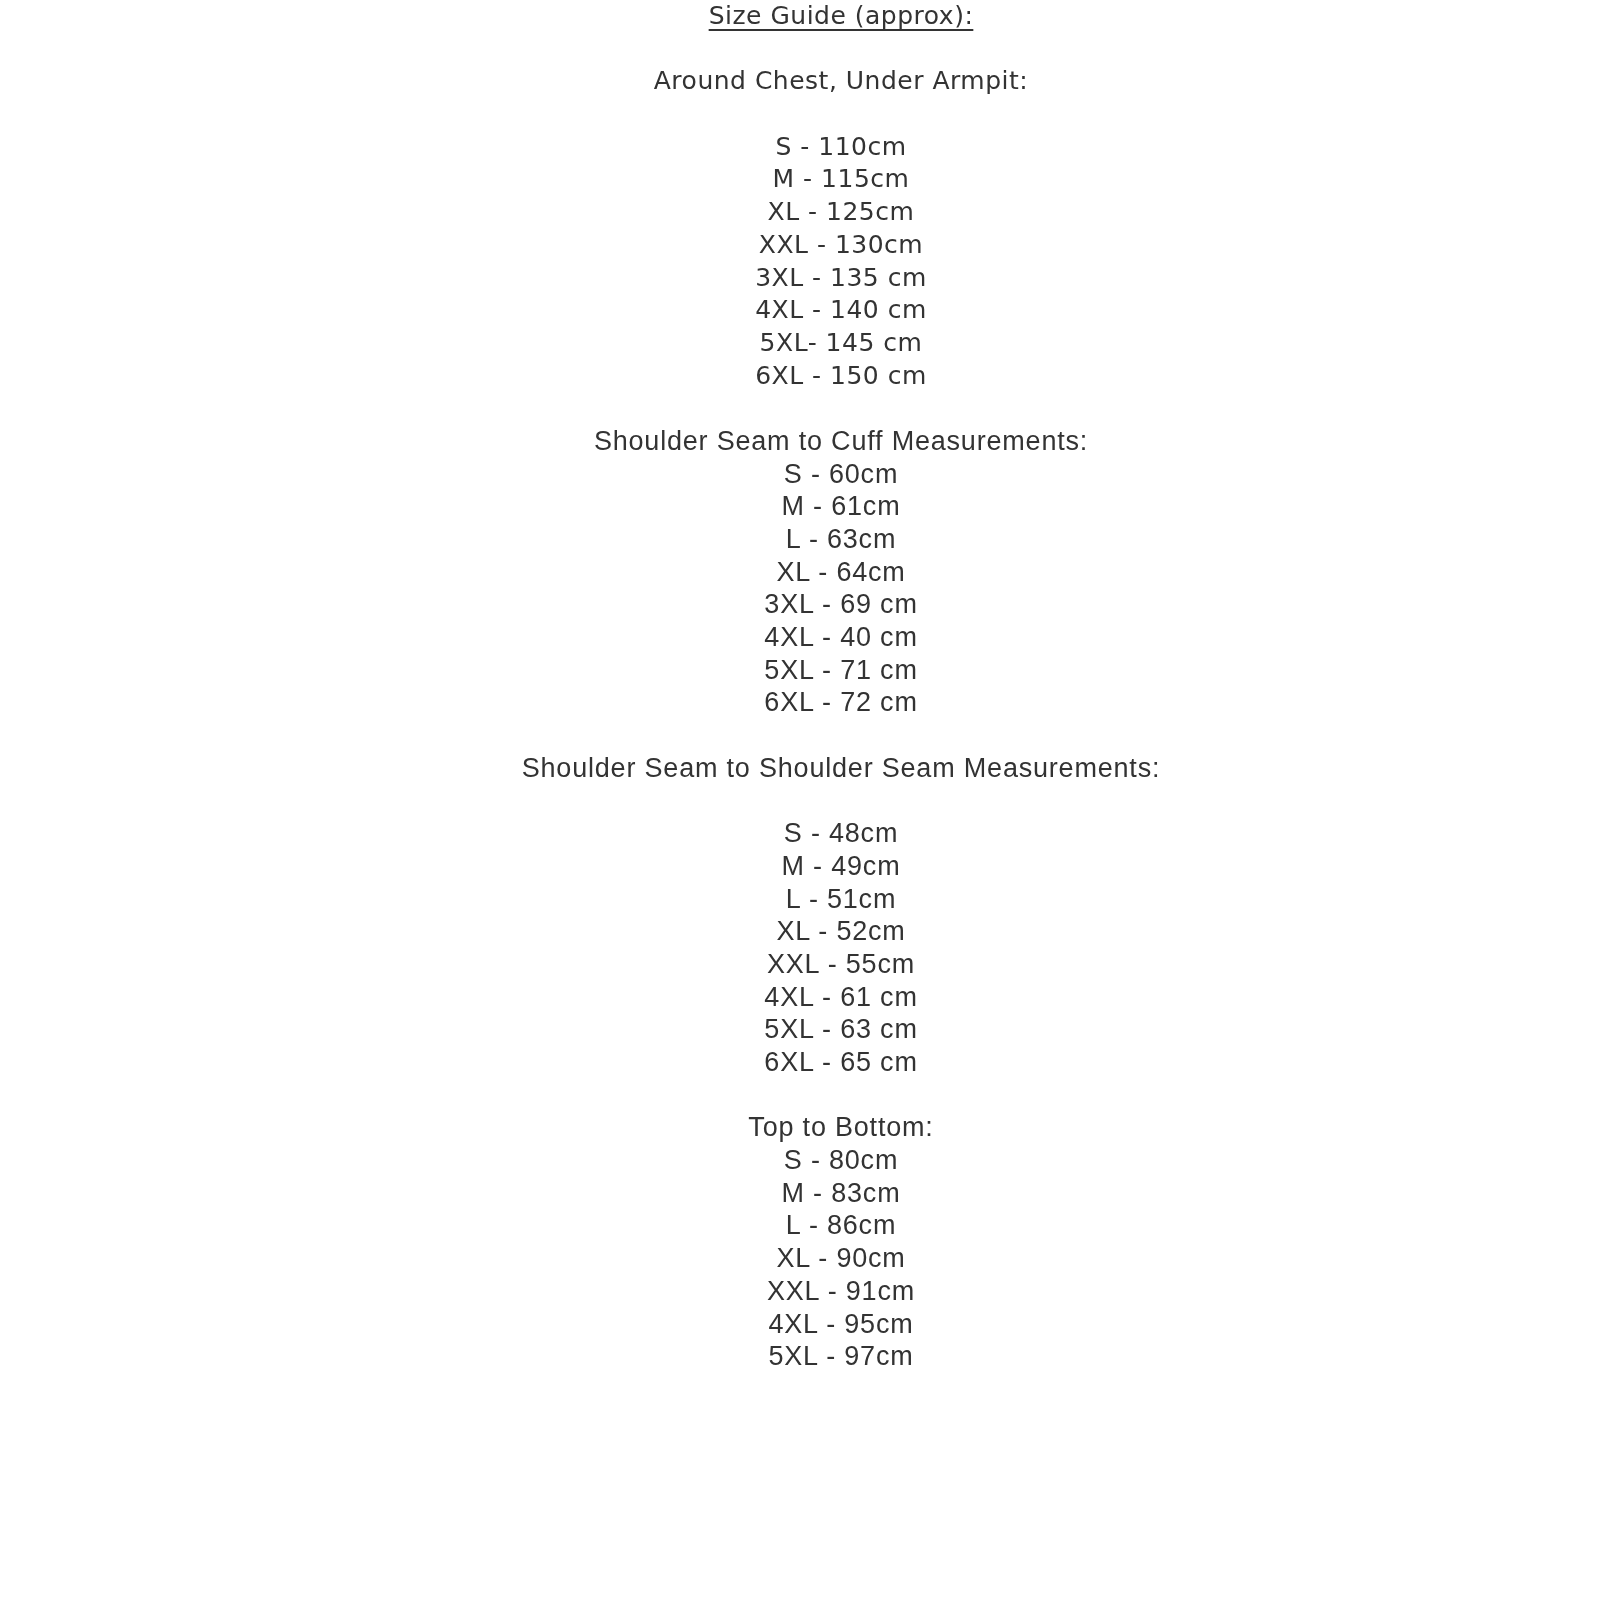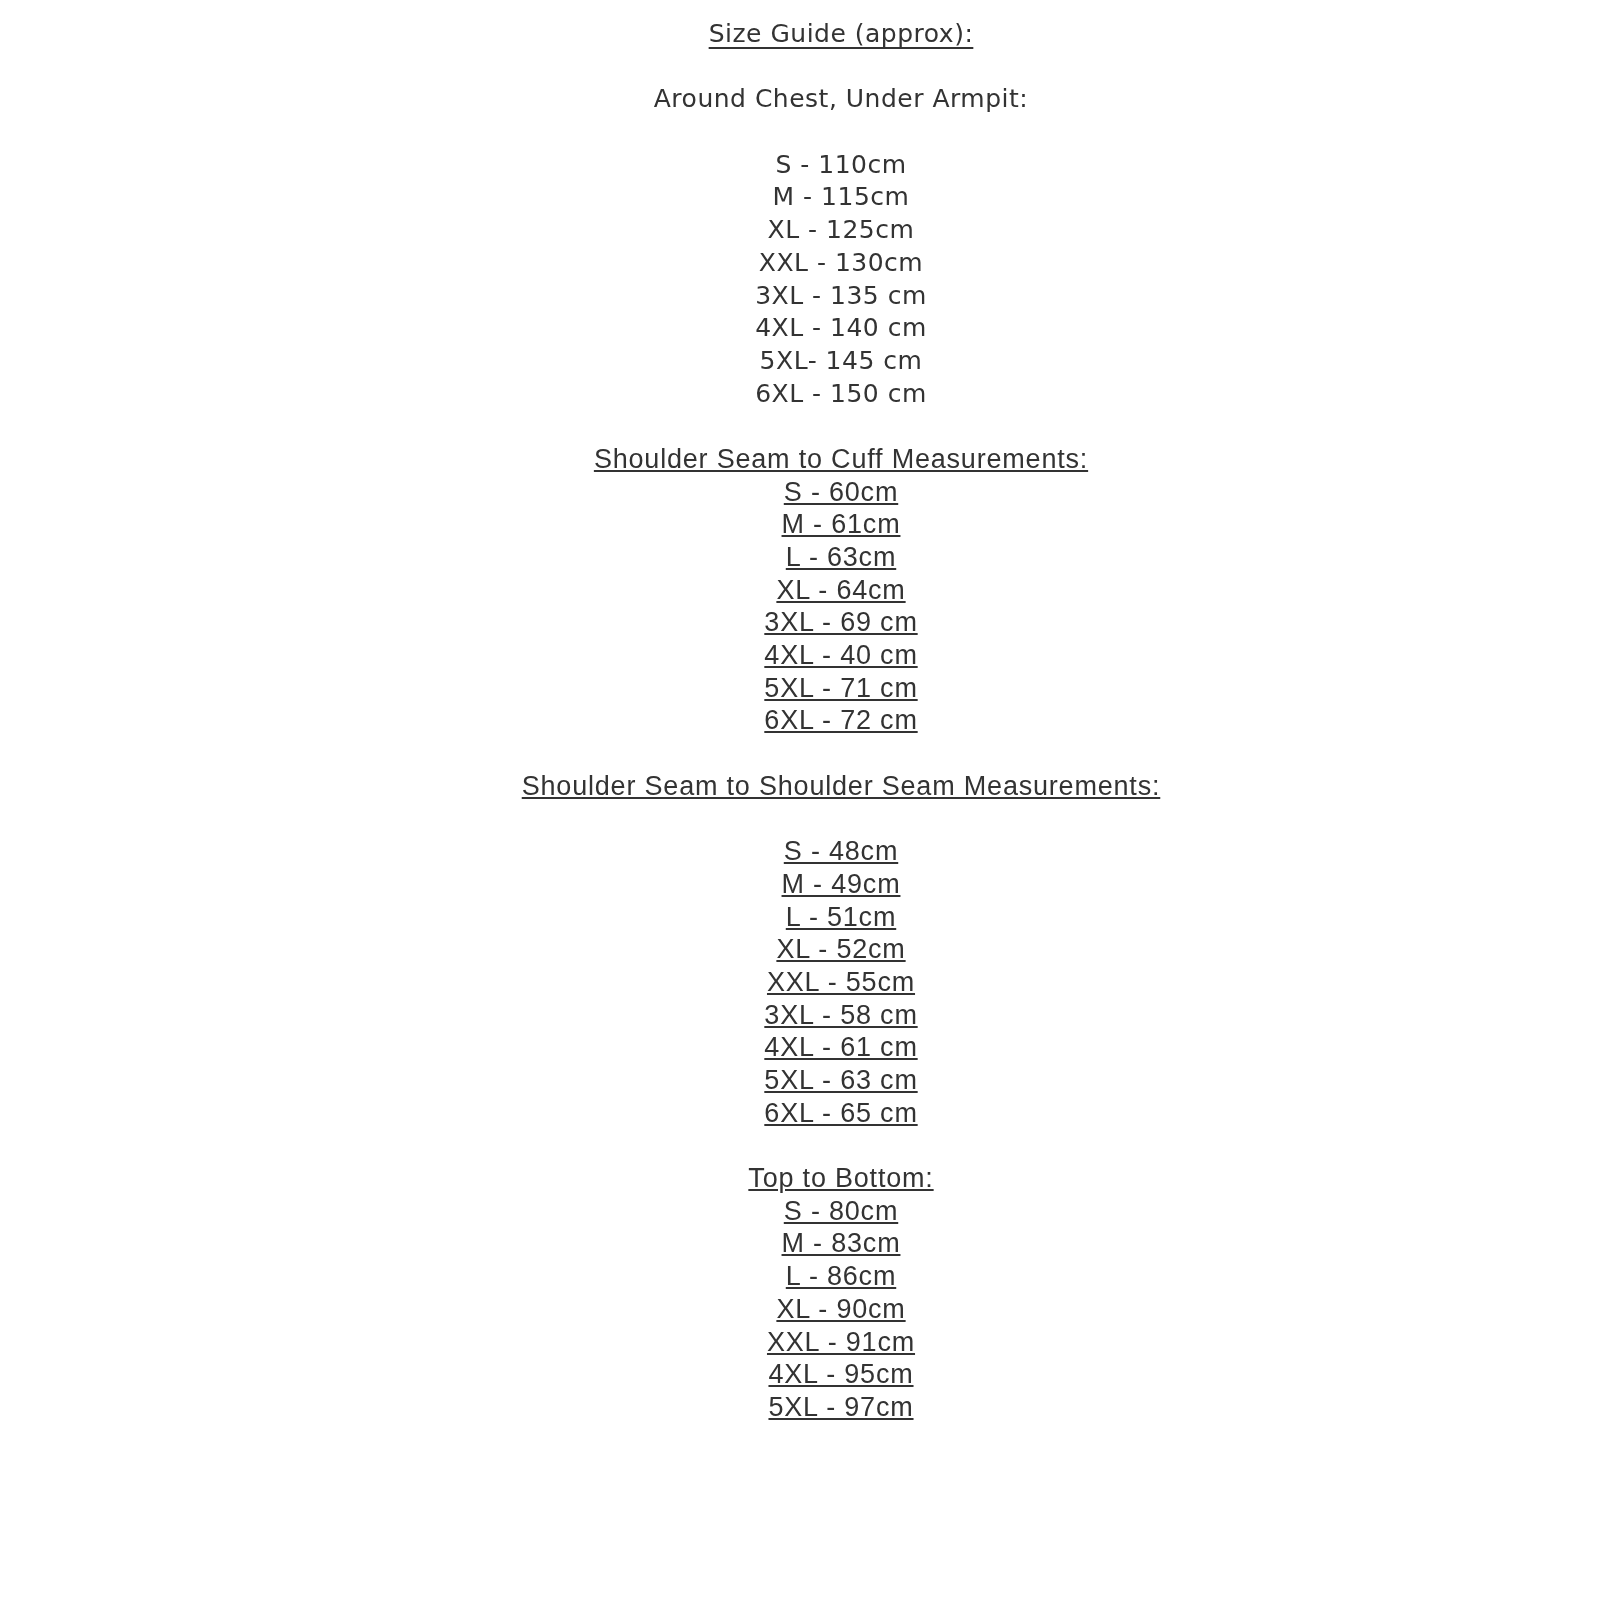--- a/index.html
+++ b/index.html
@@ -9,38 +9,36 @@
   }
   body {
     width: 1600px;
     height: 1600px;
     overflow: hidden;
     color: #333333;
   }
   .doc {
     margin-left: 82px;
     width: 1518px;
-    padding-top: 18px;
     text-align: center;
   }
   .line {
     height: 32.7px;
     line-height: 32.7px;
     white-space: pre;
   }
   .wide {
     font-family: "DejaVu Sans", sans-serif;
     font-size: 25px;
     letter-spacing: 0.5px;
   }
   .narrow {
     font-family: "Liberation Sans", sans-serif;
     font-size: 27px;
     letter-spacing: 0.8px;
-    text-decoration: underline;
   }
   .title {
     text-decoration: underline;
     text-decoration-thickness: 2px;
     text-underline-offset: 5px;
   }
   .spacer {
     height: 32.7px;
   }
 </style>
@@ -75,21 +73,20 @@
   <div class="line narrow">6XL - 72 cm</div>
   <div class="spacer"></div>
 
   <div class="line narrow">Shoulder Seam to Shoulder Seam Measurements:</div>
   <div class="spacer"></div>
   <div class="line narrow">S - 48cm</div>
   <div class="line narrow">M - 49cm</div>
   <div class="line narrow">L - 51cm</div>
   <div class="line narrow">XL - 52cm</div>
   <div class="line narrow">XXL - 55cm</div>
-  <div class="line narrow">3XL - 58 cm</div>
   <div class="line narrow">4XL - 61 cm</div>
   <div class="line narrow">5XL - 63 cm</div>
   <div class="line narrow">6XL - 65 cm</div>
   <div class="spacer"></div>
 
   <div class="line narrow">Top to Bottom:</div>
   <div class="line narrow">S - 80cm</div>
   <div class="line narrow">M - 83cm</div>
   <div class="line narrow">L - 86cm</div>
   <div class="line narrow">XL - 90cm</div>

